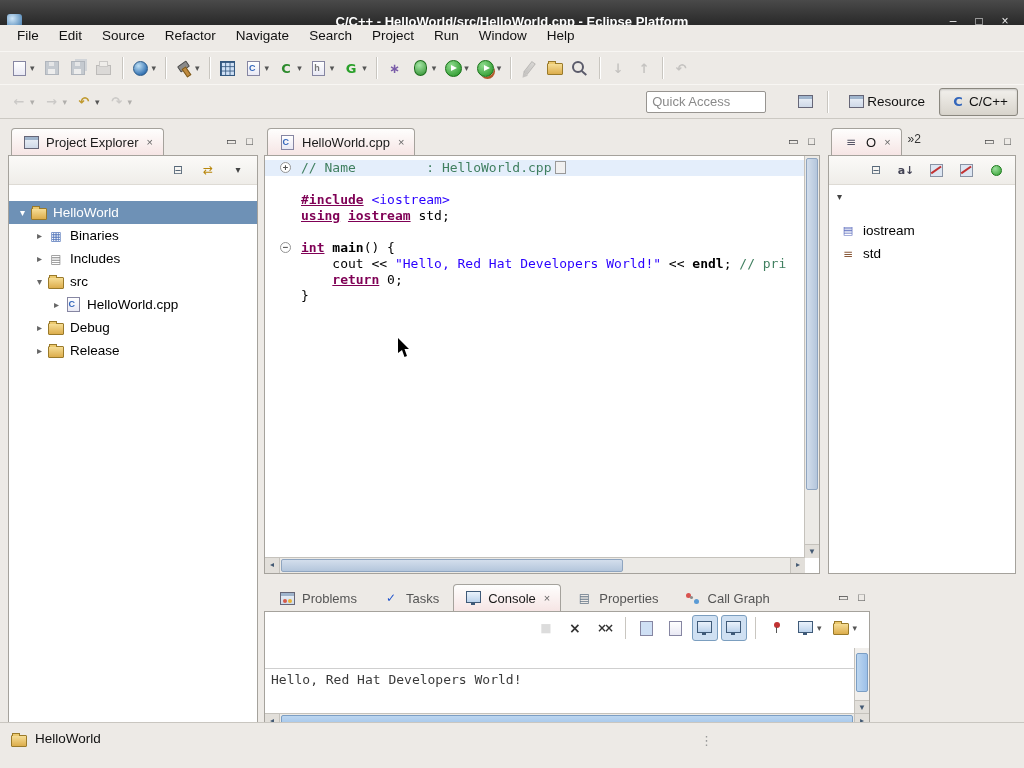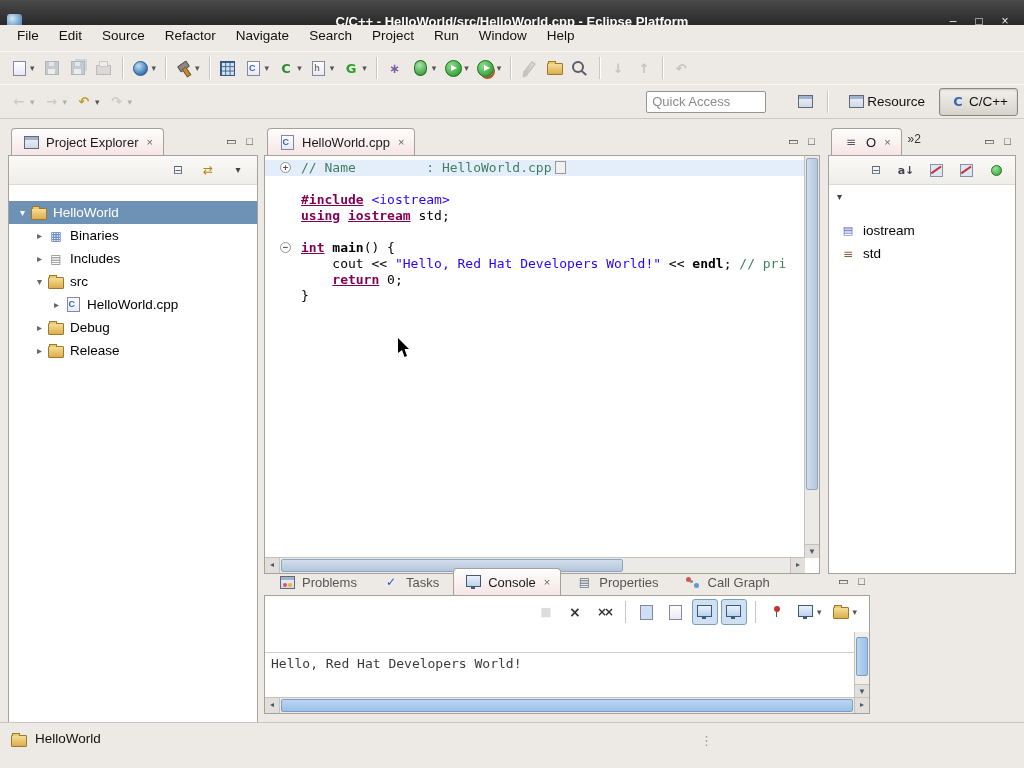--- a/index.html
+++ b/index.html
@@ -99,21 +99,21 @@
   .vtab.inactive{border-color:transparent;background:transparent;color:#555;}
   .closex{font-size:11px;color:#666;margin-left:2px;}
   .mmbtns{position:absolute;right:5px;top:7px;display:flex;gap:10px;color:#444;font-size:11px;}
   .mm{cursor:default;}
   .viewbody{position:absolute;left:0;right:0;top:27px;bottom:0;border:1px solid #a5a29c;background:#fff;overflow:hidden;}
   .view-toolbar{height:28px;display:flex;justify-content:flex-end;align-items:center;gap:4px;
     padding:0 6px;background:linear-gradient(#fbfaf8,#efede9);border-bottom:1px solid #dedbd5;}
   #project-explorer{left:8px;top:128px;width:250px;height:602px;}
   #editor-area{left:264px;top:128px;width:556px;height:446px;}
   #outline-view{left:828px;top:128px;width:188px;height:446px;}
-  #console-view{left:264px;top:568px;width:606px;height:146px;}
+  #console-view{left:264px;top:584px;width:606px;height:146px;}
   
   .tree{padding-top:16px;}
   .trow{display:flex;align-items:center;height:23px;font-size:13.5px;color:#000;white-space:nowrap;}
   .trow.sel{background:var(--selection,#6e91b6);color:#fff;}
   .tarrow{width:15px;text-align:center;color:#666;font-size:10px;flex:none;}
   .trow.sel .tarrow{color:#fff;}
   .trow .ic{margin-right:5px;flex:none;}
   
   .edbody{background:#fff;}
   .code{position:absolute;left:0;top:0;right:14px;bottom:15px;overflow:hidden;

